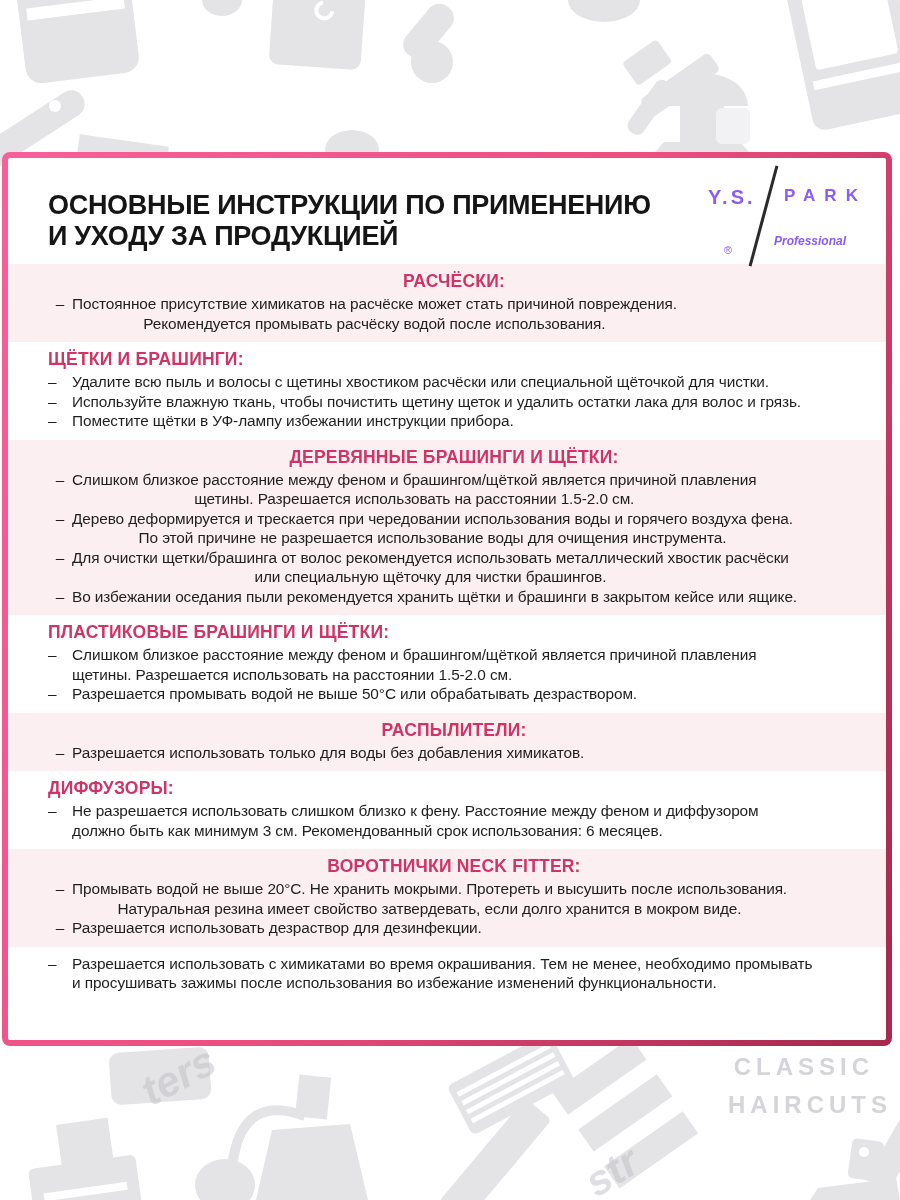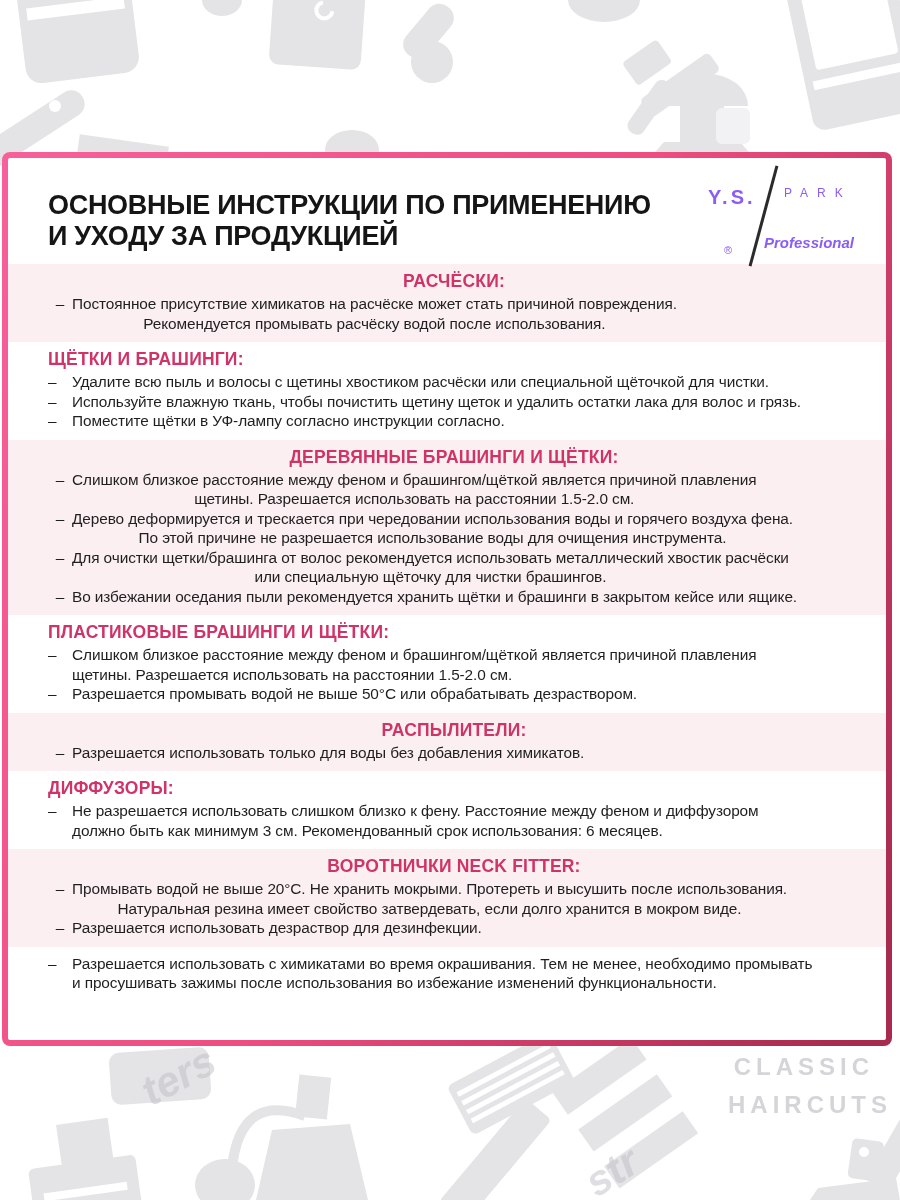--- a/index.html
+++ b/index.html
@@ -33,22 +33,22 @@
   }
   .card-header{padding:32px 180px 10px 40px;height:64px;position:relative;}
   .title{
     font-size:27px;line-height:31px;font-weight:bold;color:#151515;
     letter-spacing:-0.3px;white-space:pre-line;
   }
   
   .logo{position:absolute;top:12px;right:20px;width:162px;height:100px;color:#8b5cf6;}
   .logo-ys{position:absolute;left:4px;top:16px;font-size:20px;font-weight:bold;letter-spacing:3px;}
   .logo-slash{position:absolute;left:58px;top:-6px;width:3px;height:104px;background:#2b2b2b;transform:rotate(15deg);}
-  .logo-park{position:absolute;left:80px;top:16px;font-size:12px;font-weight:normal;letter-spacing:9px;}
-  .logo-prof{position:absolute;right:12px;top:64px;font-size:15px;font-weight:bold;font-style:italic;margin-left:47px;}
+  .logo-park{position:absolute;left:80px;top:16px;font-size:17px;font-weight:bold;letter-spacing:9px;}
+  .logo-prof{position:absolute;right:20px;top:64px;font-size:12px;font-weight:bold;font-style:italic;margin-left:47px;}
   .logo-reg{position:absolute;left:20px;top:74px;font-size:11px;}
   
   .section{padding:7px 26px 9px 40px;}
   .section.tinted{background:#fbeff2;text-align:center;}
   .heading{
     font-size:17.5px;line-height:21px;font-weight:bold;color:#d03366;
     letter-spacing:0.2px;margin-bottom:2px;
   }
   .bullet{display:flex;}
   .dash{flex:0 0 24px;font-size:15.4px;line-height:19.5px;color:#1f1f1f;}
@@ -211,21 +211,21 @@
             <div class="bullet">
               <span class="dash">–</span>
               <span class="btext">Удалите всю пыль и волосы с щетины хвостиком расчёски или специальной щёточкой для чистки.</span>
             </div>
             <div class="bullet">
               <span class="dash">–</span>
               <span class="btext">Используйте влажную ткань, чтобы почистить щетину щеток и удалить остатки лака для волос и грязь.</span>
             </div>
             <div class="bullet">
               <span class="dash">–</span>
-              <span class="btext">Поместите щётки в УФ-лампу согласно инструкции согласно.</span>
+              <span class="btext">Поместите щётки в УФ-лампу избежании инструкции прибора.</span>
             </div>
           </div>
   </div>
 
   <div class="section tinted">
     <div class="heading">ДЕРЕВЯННЫЕ БРАШИНГИ И ЩЁТКИ:</div>
     <div class="bullets">
             <div class="bullet">
               <span class="dash">–</span>
               <span class="btext">Слишком близкое расстояние между феном и брашингом/щёткой является причиной плавления

